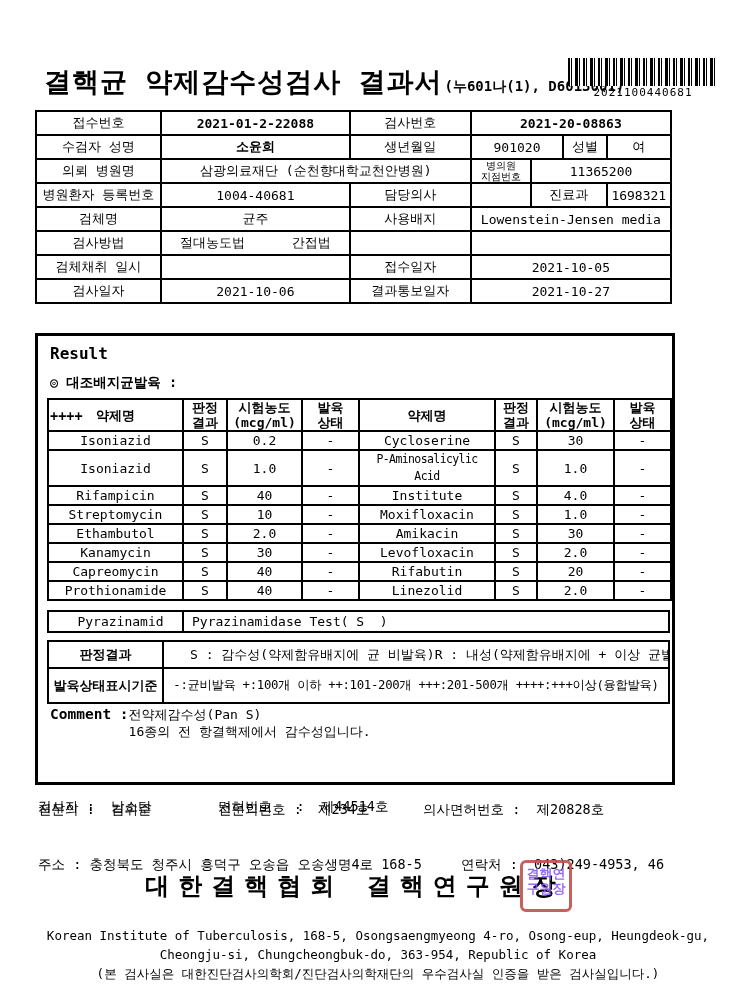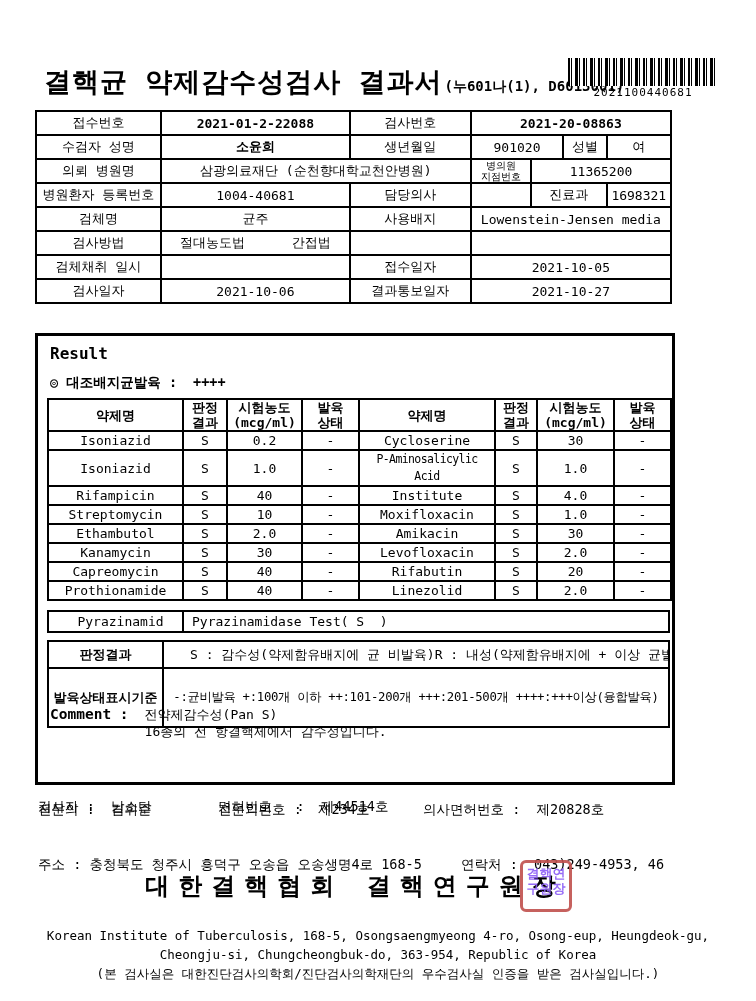--- a/index.html
+++ b/index.html
@@ -21,35 +21,35 @@
   .b{font-weight:bold;}
   .pre{white-space:pre-line;}
   .sp{white-space:pre;}
   
   .info{position:absolute;left:35px;top:110px;width:637px;}
   .info td{height:22px;}
   .small2{font-size:10px;line-height:11px;white-space:pre-line;}
   
   .rbox{position:absolute;left:35px;top:333px;width:640px;height:452px;border:3px solid #000;box-sizing:border-box;}
   .rhead{position:absolute;left:12px;top:8px;font-size:16px;font-weight:bold;}
-  .growth{position:absolute;left:12px;top:38px;font-size:13.5px;font-weight:bold;display:flex;gap:16px;}
+  .growth{position:absolute;left:12px;top:38px;font-size:13.5px;font-weight:bold;display:flex;gap:16px;flex-direction:column;}
   .drugs{position:absolute;left:9px;top:62px;width:623px;}
   .drugs th{height:30px;font-size:13px;line-height:15px;font-weight:bold;white-space:pre-line;padding:0;}
   .drugs td{height:17px;line-height:17px;}
   .fit{font-size:11.5px;letter-spacing:-0.6px;}
   .pza{position:absolute;left:9px;top:274px;width:623px;}
   .pza td{height:19px;padding-left:12px;}
   .pza .pv{text-align:left;padding-left:8px;white-space:pre;}
   .legend{position:absolute;left:9px;top:304px;width:623px;}
   .legend td{height:25px;}
   .leglab{font-weight:bold;font-size:13px;}
   .legval{text-align:center;margin-left:18px;}
   .legrow{display:flex;justify-content:space-between;padding:0 14px 0 24px;font-size:13px;white-space:nowrap;}
-  .legval2{font-size:12.3px;letter-spacing:-0.3px;white-space:nowrap;padding:16px 6px;}
-  .comment{position:absolute;left:12px;top:370px;display:flex;gap:16px;align-items:flex-start;}
+  .legval2{font-size:12.3px;letter-spacing:-0.3px;white-space:nowrap;padding:4px 6px;}
+  .comment{position:absolute;left:12px;top:370px;display:flex;align-items:flex-start;}
   .clabel{font-size:14.5px;font-weight:bold;white-space:pre;}
   .ctext{font-size:13px;line-height:17px;text-align:left;}
   
   .sigrow{position:absolute;left:38px;width:690px;height:20px;font-size:13.5px;}
   .sigrow span{position:absolute;top:0;white-space:pre;}
   .r1{top:798px;} .r2{top:781px;margin-top:20px;} .r3{top:856px;}
   .p0{left:0;} .p180{left:180px;} .p385{left:385px;} .p420{left:423px;}
   
   .org{position:absolute;left:35px;top:870px;width:640px;text-align:center;
        font-size:24px;font-weight:bold;letter-spacing:9px;white-space:nowrap;}

